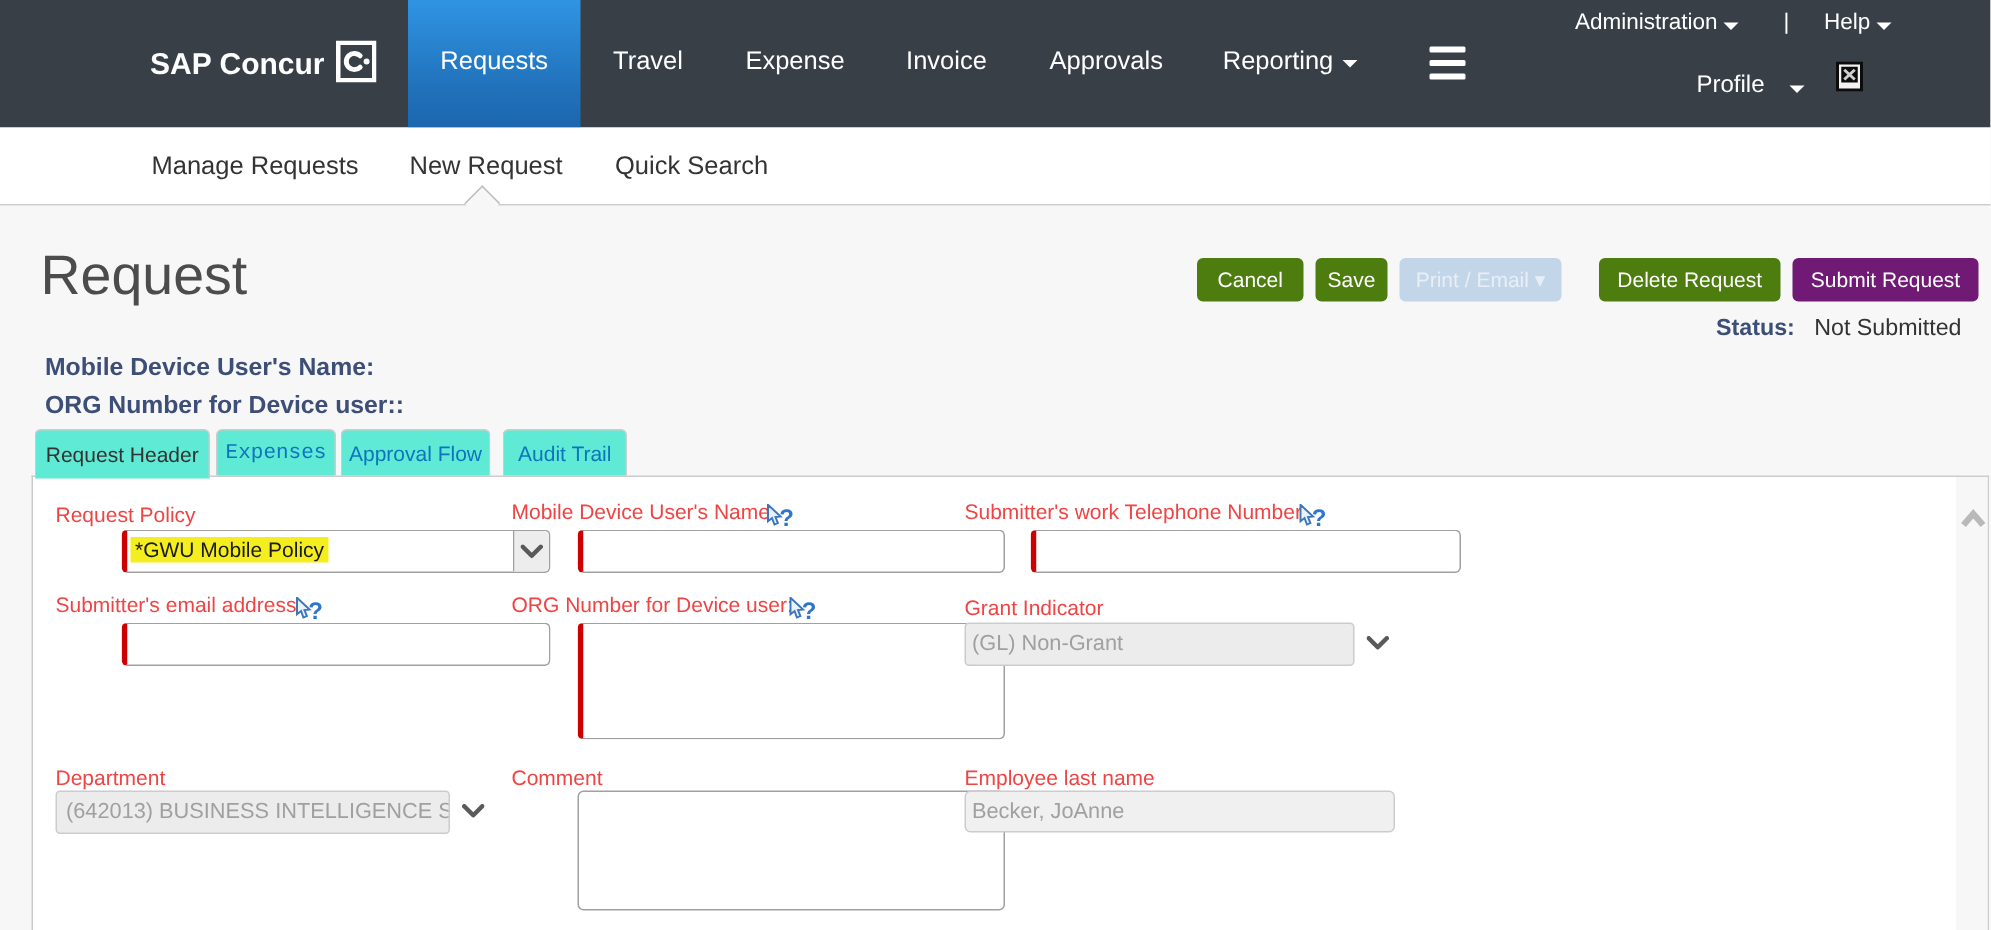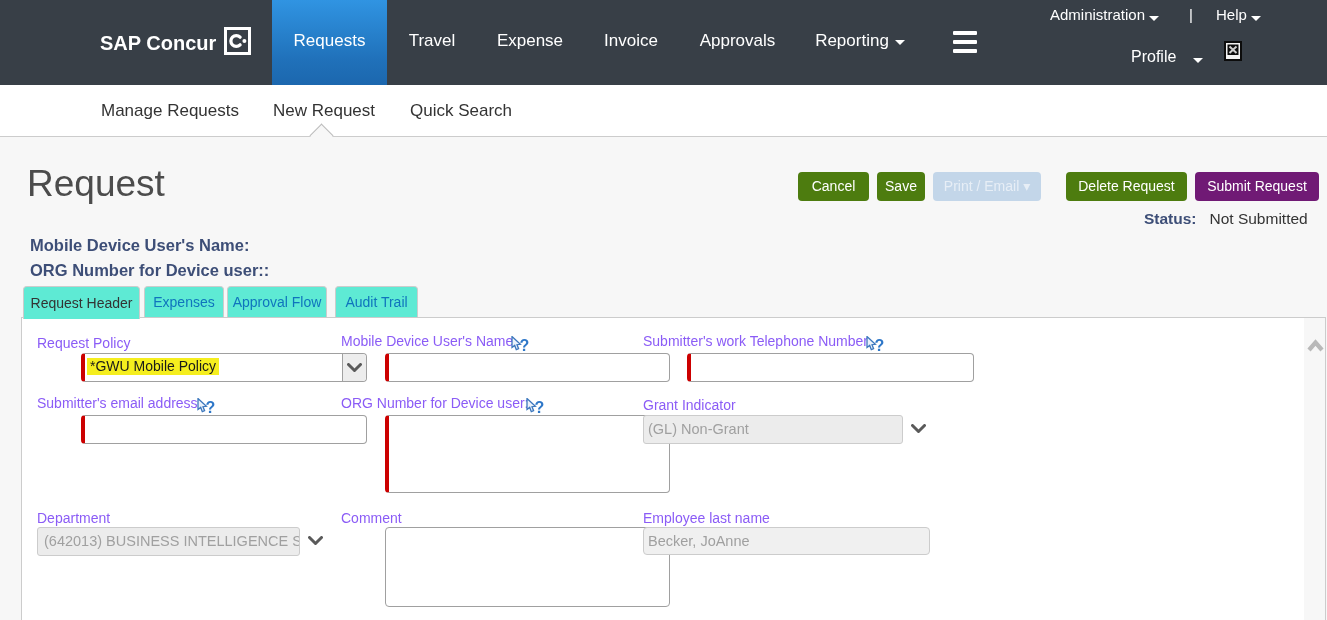--- a/index.html
+++ b/index.html
@@ -35,21 +35,21 @@
 .statusline { position:absolute; top:210px; left:1144px; font-size:15.5px; }
 
 
 .tab { position:absolute; top:286px; height:31px; background:#5eead4; border:1px solid #ccc; border-bottom:none; border-radius:4px 4px 0 0; font-size:14px; display:flex; align-items:center; justify-content:center; z-index:3; }
 .tab-on { color:#333; height:33px; z-index:4; }
 .tab-off { color:#0f74bd; }
 
 
 .panel { position:absolute; left:21px; top:317px; width:1305px; height:303px; background:#fff; border:1px solid #ccc; border-bottom:none; }
 .scrolltrack { position:absolute; left:1282px; top:0px; width:21px; height:303px; background:#f7f7f7; }
-.label { position:absolute; color:#8b5cf6; font-size:14px; white-space:nowrap; }
+.label { position:absolute; color:#ef4444; font-size:14px; white-space:nowrap; }
 .inp { position:absolute; background:#fff; border:1px solid #a0a0a0; border-radius:4px;margin-left:44px; }
 .req { border-left:4px solid #c00; border-radius:4px; }
 .inp-dis { position:absolute; background:#ececec; border:1px solid #ccc; border-radius:3px; color:#a0a0a0; font-size:14.5px; }
 .chevsvg { position:absolute; }
 .helpicon { position:absolute; width:21px; height:17px; }
 </style>
 </head>
 <body>
 
 <div class="topbar">
@@ -94,21 +94,21 @@
 <div class="btn btn-blue" style="left:877px; width:48px;">Save</div>
 <div class="btn btn-dis" style="left:933px; width:108px;">Print / Email ▾</div>
 <div class="btn btn-blue" style="left:1066px; width:121px;">Delete Request</div>
 <div class="btn btn-orange" style="left:1195px; width:124px;">Submit Request</div>
 <div class="statusline"><span style="color:#3d4e77; font-weight:bold;">Status:</span><span style="color:#333;">&nbsp;&nbsp; Not Submitted</span></div>
 
 <div class="bluelabel" style="top:236px;">Mobile Device User's Name:</div>
 <div class="bluelabel" style="top:261px;">ORG Number for Device user::</div>
 
 <div class="tab tab-on" style="left:23px; width:117px;">Request Header</div>
-<div class="tab tab-off" style="left:144px; width:80px;">Expenses</div>
+<div class="tab tab-off" style="left:144px; width:80px;font-family:Liberation Mono, monospace;">Expenses</div>
 <div class="tab tab-off" style="left:227px; width:100px;">Approval Flow</div>
 <div class="tab tab-off" style="left:335px; width:83px;">Audit Trail</div>
 
 <div class="panel">
   <div class="scrolltrack"></div>
 
   <svg class="abs" style="left:1285px; top:20px;" width="17" height="15" viewBox="0 0 17 15">
       <path d="M2 12 L8.5 4.5 L15 12" fill="none" stroke="#b9b9b9" stroke-width="4.2" stroke-linejoin="miter"></path>
     </svg>
 

